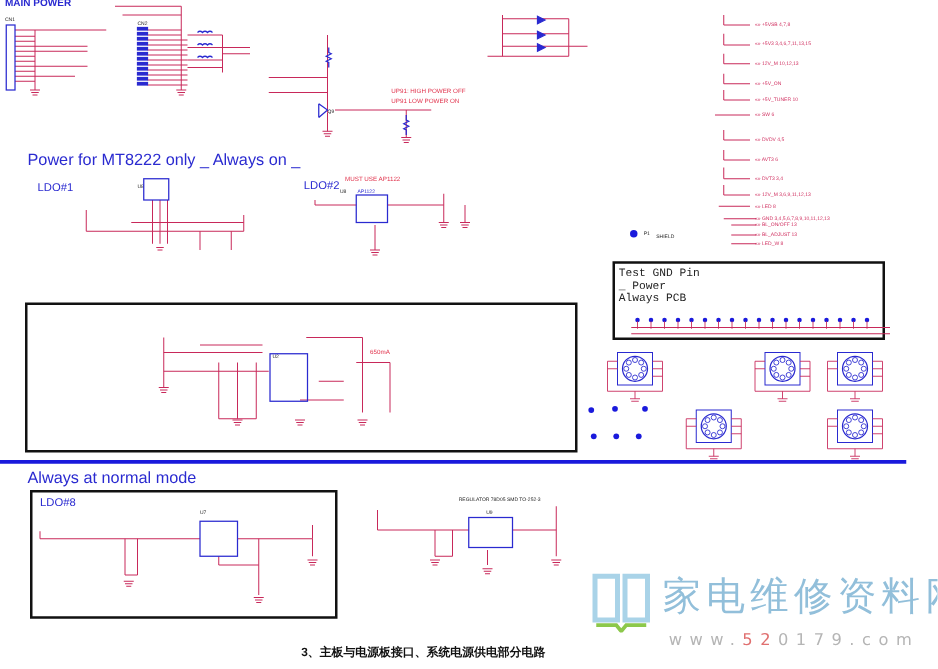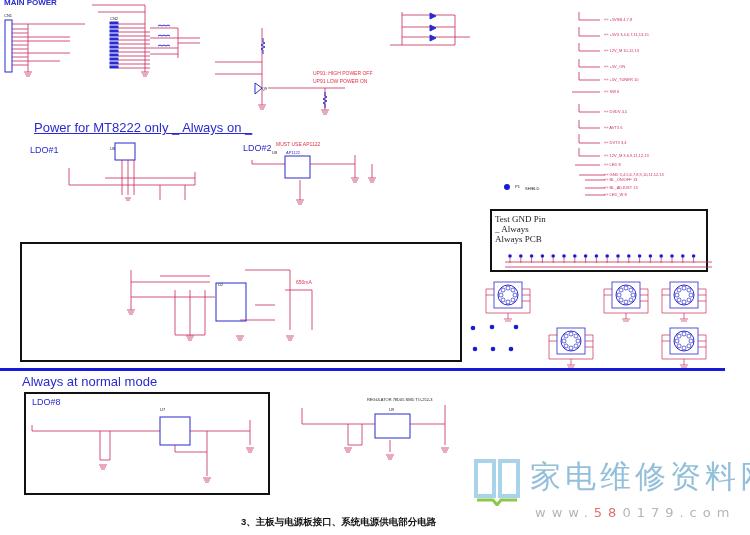--- a/index.html
+++ b/index.html
@@ -4,54 +4,54 @@
 <style>
   html,body{margin:0;padding:0;background:#ffffff;}
   body{width:750px;height:535px;position:relative;overflow:hidden;font-family:"Liberation Sans",sans-serif;}
   .abs{position:absolute;}
   .sec-title{position:absolute;color:#2a2ad0;font-family:"Liberation Sans",sans-serif;}
   .small-title{position:absolute;color:#2a2ad0;font-size:8px;font-weight:bold;}
   .ldo{position:absolute;color:#2a2ad0;font-size:9px;}
   .frame{position:absolute;border:2px solid #111;box-sizing:border-box;}
   .note-red{position:absolute;color:#e0304a;font-size:5px;white-space:nowrap;}
   .lbl{position:absolute;font-size:4px;color:#222;white-space:nowrap;}
-  .mono{position:absolute;font-family:Liberation Serif, serif;color:#222;}
+  .mono{position:absolute;font-family:Liberation Mono, monospace;color:#222;}
   svg{position:absolute;left:0;top:0;}
   .caption{position:absolute;font-weight:bold;font-size:9.5px;color:#111;white-space:nowrap;}
   .wm-cn{position:absolute;color:#7fb4d4;font-family:"DejaVu Serif",serif;font-size:31px;letter-spacing:4px;white-space:nowrap;opacity:.85;}
   .wm-url{position:absolute;color:#b5b5b5;font-family:"DejaVu Sans",sans-serif;font-size:13px;letter-spacing:6px;white-space:nowrap;}
   .wm-url .hl{color:#e07070;}
   .conn-lbl{position:absolute;font-size:4px;color:#d03060;white-space:nowrap;}
 </style>
 </head>
 <body>
 
 <div class="small-title" style="left:4px;top:-2px;">MAIN POWER</div>
-<div class="sec-title" style="left:34px;top:120px;font-size:13px;text-decoration:underline;">Power for MT8222 only _ Always on _</div>
+<div class="sec-title" style="left:22px;top:120px;font-size:13px;">Power for MT8222 only _ Always on _</div>
 <div class="sec-title" style="left:22px;top:374px;font-size:13px;">Always at  normal mode</div>
 
 <div class="ldo" style="left:30px;top:145px;">LDO#1</div>
 <div class="ldo" style="left:243px;top:143px;">LDO#2</div>
 <div class="ldo" style="left:32px;top:397px;">LDO#8</div>
 
 <div class="frame" style="left:20px;top:242px;width:442px;height:120px;"></div>
 <div class="frame" style="left:24px;top:392px;width:246px;height:103px;"></div>
 <div class="frame" style="left:490px;top:209px;width:218px;height:63px;"></div>
 
 <div class="abs" style="left:0;top:368px;width:725px;height:3px;background:#1a1adc;"></div>
 
 <div class="note-red" style="left:313px;top:70px;">UP91: HIGH POWER OFF</div>
 <div class="note-red" style="left:313px;top:78px;">UP91 LOW POWER ON</div>
 <div class="note-red" style="left:276px;top:141px;">MUST USE AP1122</div>
 <div class="note-red" style="left:296px;top:279px;">650mA</div>
 <div class="lbl" style="left:367px;top:397px;">REGULATOR 78D05 SMD TO-252-3</div>
 
 <div class="mono" style="left:495px;top:214px;font-size:9px;line-height:10px;">
   <div>Test GND Pin</div>
-  <div>_ Always</div>
+  <div>_ Power</div>
   <div>Always PCB</div>
 </div>
 
 <div class="lbl" style="left:4px;top:13px;">CN1</div>
 <div class="lbl" style="left:110px;top:16px;">CN2</div>
 <div class="lbl" style="left:110px;top:146px;">U8</div>
 <div class="lbl" style="left:272px;top:150px;">U8</div>
 <div class="lbl" style="left:286px;top:150px;color:#2a2ad0;">AP1122</div>
 <div class="lbl" style="left:218px;top:282px;">U2</div>
 <div class="lbl" style="left:160px;top:407px;">U7</div>
@@ -275,13 +275,13 @@
 
 <div class="caption" style="left:241px;top:516px;">3、主板与电源板接口、系统电源供电部分电路</div>
 
 <div class="abs" style="left:473px;top:458px;width:48px;height:40px;">
   <svg width="48" height="48" style="position:absolute;left:0;top:0;">
     <path d="M3 3 H21 V38 H3 Z M27 3 H45 V38 H27 Z" fill="none" stroke="#a9d3e8" stroke-width="4"></path>
     <path d="M4 42 H20 L24 47 L28 42 H44" fill="none" stroke="#8cc84b" stroke-width="3"></path>
   </svg>
 </div>
 <div class="wm-cn" style="left:530px;top:456px;">家电维修资料网</div>
-<div class="wm-url" style="left:535px;top:505px;"><span>www.</span><span class="hl">58</span><span>0179.com</span></div>
+<div class="wm-url" style="left:535px;top:505px;"><span>www.</span><span class="hl">52</span><span>0179.com</span></div>
 
 </body></html>

